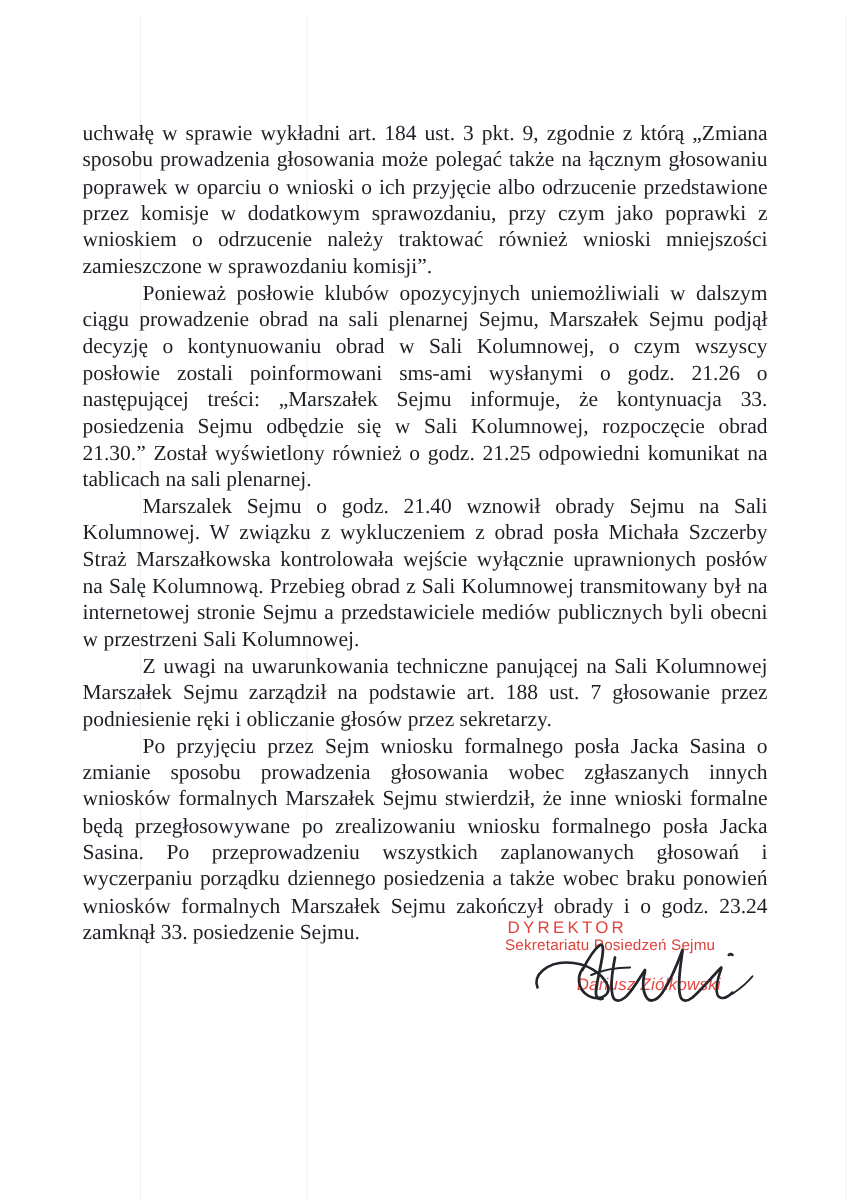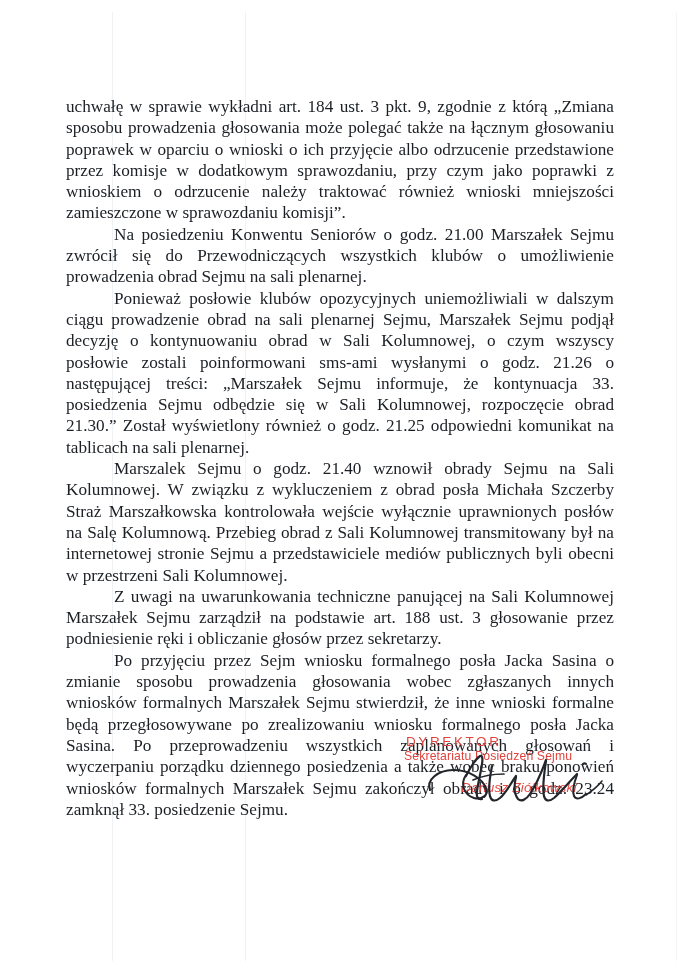--- a/index.html
+++ b/index.html
@@ -106,24 +106,23 @@
 <body>
 
 <div id="page">
 
   <div class="fold f1"></div>
   <div class="fold f2"></div>
   <div class="fold f3"></div>
 
   <div id="body-text">
     <p class="para noindent">uchwałę w sprawie wykładni art. 184 ust. 3 pkt. 9, zgodnie z którą „Zmiana sposobu prowadzenia głosowania może polegać także na łącznym głosowaniu poprawek w oparciu o wnioski o ich przyjęcie albo odrzucenie przedstawione przez komisje w dodatkowym sprawozdaniu, przy czym jako poprawki z wnioskiem o odrzucenie należy traktować również wnioski mniejszości zamieszczone w sprawozdaniu komisji”.</p>
-    <p class="para">Na posiedzeniu Konwentu Seniorów o godz. 21.00 Marszałek Sejmu zwrócił się do Przewodniczących wszystkich klubów o umożliwienie prowadzenia obrad Sejmu na sali plenarnej.</p>
     <p class="para">Ponieważ posłowie klubów opozycyjnych uniemożliwiali w dalszym ciągu prowadzenie obrad na sali plenarnej Sejmu, Marszałek Sejmu podjął decyzję o kontynuowaniu obrad w Sali Kolumnowej, o czym wszyscy posłowie zostali poinformowani sms-ami wysłanymi o godz. 21.26 o następującej treści: „Marszałek Sejmu informuje, że kontynuacja 33. posiedzenia Sejmu odbędzie się w Sali Kolumnowej, rozpoczęcie obrad 21.30.” Został wyświetlony również o godz. 21.25 odpowiedni komunikat na tablicach na sali plenarnej.</p>
     <p class="para">Marszalek Sejmu o godz. 21.40 wznowił obrady Sejmu na Sali Kolumnowej. W związku z wykluczeniem z obrad posła Michała Szczerby Straż Marszałkowska kontrolowała wejście wyłącznie uprawnionych posłów na Salę Kolumnową. Przebieg obrad z Sali Kolumnowej transmitowany był na internetowej stronie Sejmu a przedstawiciele mediów publicznych byli obecni w przestrzeni Sali Kolumnowej.</p>
-    <p class="para">Z uwagi na uwarunkowania techniczne panującej na Sali Kolumnowej Marszałek Sejmu zarządził na podstawie art. 188 ust. 3 głosowanie przez podniesienie ręki i obliczanie głosów przez sekretarzy.</p>
+    <p class="para">Z uwagi na uwarunkowania techniczne panującej na Sali Kolumnowej Marszałek Sejmu zarządził na podstawie art. 188 ust. 7 głosowanie przez podniesienie ręki i obliczanie głosów przez sekretarzy.</p>
     <p class="para">Po przyjęciu przez Sejm wniosku formalnego posła Jacka Sasina o zmianie sposobu prowadzenia głosowania wobec zgłaszanych innych wniosków formalnych Marszałek Sejmu stwierdził, że inne wnioski formalne będą przegłosowywane po zrealizowaniu wniosku formalnego posła Jacka Sasina. Po przeprowadzeniu wszystkich zaplanowanych głosowań i wyczerpaniu porządku dziennego posiedzenia a także wobec braku ponowień wniosków formalnych Marszałek Sejmu zakończył obrady i o godz. 23.24 zamknął 33. posiedzenie Sejmu.</p>
   </div>
 
   <div id="signature-block">
 
     <div class="stamp">
       <div class="stamp-line1">DYREKTOR</div>
       <div class="stamp-line2">Sekretariatu Posiedzeń Sejmu</div>
     </div>
 

